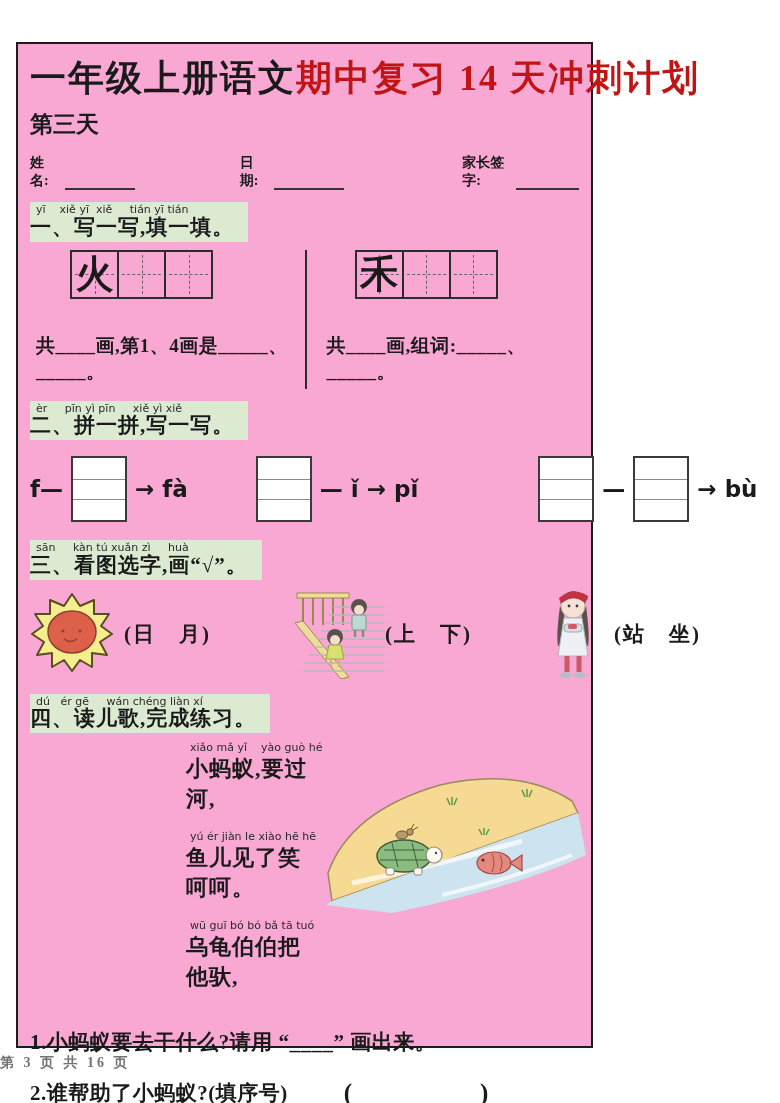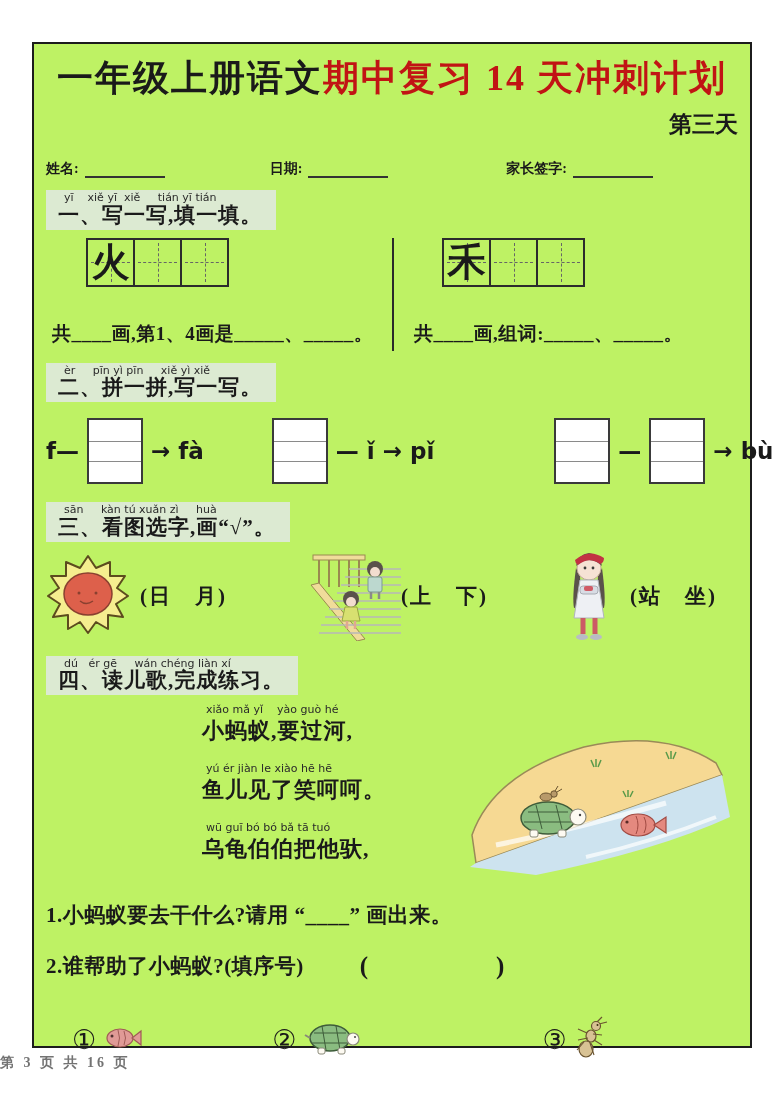--- a/index.html
+++ b/index.html
@@ -1,33 +1,33 @@
 <!DOCTYPE html>
 <html><head>
 <meta charset="utf-8">
 <style>
   * { margin:0; padding:0; box-sizing:border-box; }
   html,body { width:780px; height:1103px; background:#fff; overflow:hidden; position:relative;
     font-family:"Liberation Serif", serif; color:#1a1a1a; }
 
-  .content-box { position:absolute; left:32px; top:42px; width:720px; height:1006px;
-    border:2px solid #1c1c1c; padding:6px 12px 0 12px; background:#bef264; }
+  .content-box { position:absolute; left:16px; top:42px; width:577px; height:1006px;
+    border:2px solid #1c1c1c; padding:6px 12px 0 12px; background:#f9a8d4; }
 
   
   .main-title { text-align:center; font-size:36px; font-weight:900; letter-spacing:2px; margin-top:4px; white-space:nowrap; }
   .title-red { color:#c11414; }
-  .day-title { text-align:right; font-size:23px; font-weight:bold; margin-top:6px; }
+  .day-title { text-align:left; font-size:23px; font-weight:bold; margin-top:6px; }
   .info-row { display:flex; margin-top:14px; font-size:14px; font-weight:bold; }
   .info-item { display:flex; align-items:flex-end; }
   .blank { display:inline-block; width:80px; border-bottom:2px solid #333; height:24px; margin-left:6px; }
   .info-date { margin-left:105px; }
   .info-sign { margin-left:118px; }
 
   
-  .sec-head { display:inline-block; background:#dcead2; padding:2px 14px 4px 12px; margin-top:12px; line-height:1.05; }
+  .sec-head { display:inline-block; background:#dcead2; padding:2px 14px 4px 0; margin-top:12px; line-height:1.05; }
   .sec-pinyin { font-family:"DejaVu Sans", sans-serif; font-size:11px; color:#2a2a2a; white-space:pre; display:block; padding-left:6px; }
   .sec-title { font-size:21px; font-weight:bold; letter-spacing:1px; }
 
   
   .s1-row { display:flex; margin-top:8px; }
   .s1-col { width:50%; padding-bottom:4px; }
   .s1-col.right { border-left:2px solid #2a2a2a; padding-left:14px; }
   .tian-grid { display:flex; margin-left:40px; }
   .s1-col.right .tian-grid { margin-left:34px; }
   .tian-cell { width:49px; height:49px; border:2px solid #2c2c2c; margin-left:-2px; position:relative;

